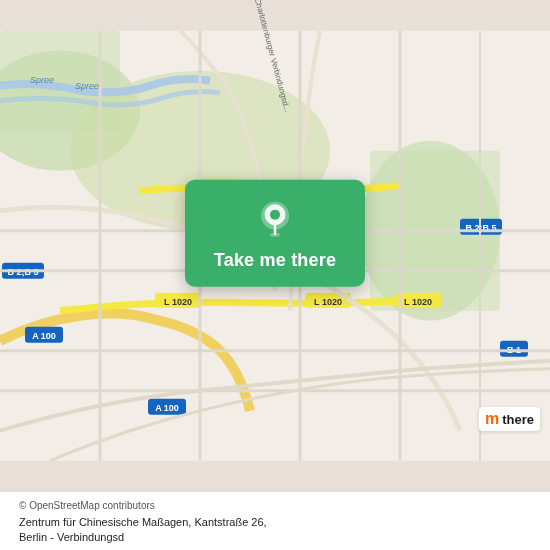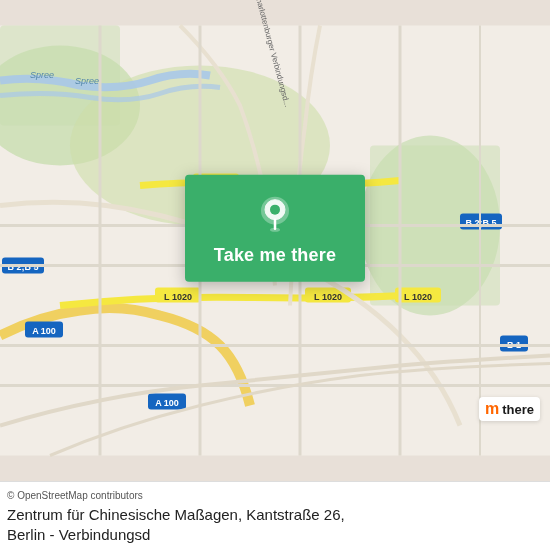--- a/index.html
+++ b/index.html
@@ -35,21 +35,21 @@
       top: 0; left: 0;
     }
 
     
     #card-overlay {
       position: absolute;
       top: 50%;
       left: 50%;
       transform: translate(-50%, -62%);
       background: #3aaf6a;
-      border-radius: 4px;
+      border-radius: 10px;
       padding: 18px 28px 16px 28px;
       display: flex;
       flex-direction: column;
       align-items: center;
       box-shadow: 0 4px 16px rgba(0,0,0,0.25);
       min-width: 180px;
     }
 
     #pin-icon {
       width: 44px;
@@ -64,32 +64,32 @@
       font-size: 18px;
       font-weight: 600;
       cursor: pointer;
       letter-spacing: 0.2px;
       white-space: nowrap;
     }
 
     
     #footer {
       background: white;
-      padding: 8px 12px 6px 7px;
+      padding: 8px 12px 6px 19px;
       border-top: 1px solid #ddd;
     }
 
     #osm-credit {
       font-size: 10px;
       color: #555;
       margin-bottom: 4px;
     }
 
     #location-name {
-      font-size: 15px;
+      font-size: 11px;
       font-weight: 500;
       color: #222;
       line-height: 1.3;
     }
 
     #moovit-logo {
       position: absolute;
       bottom: 60px;
       right: 10px;
       background: white;

